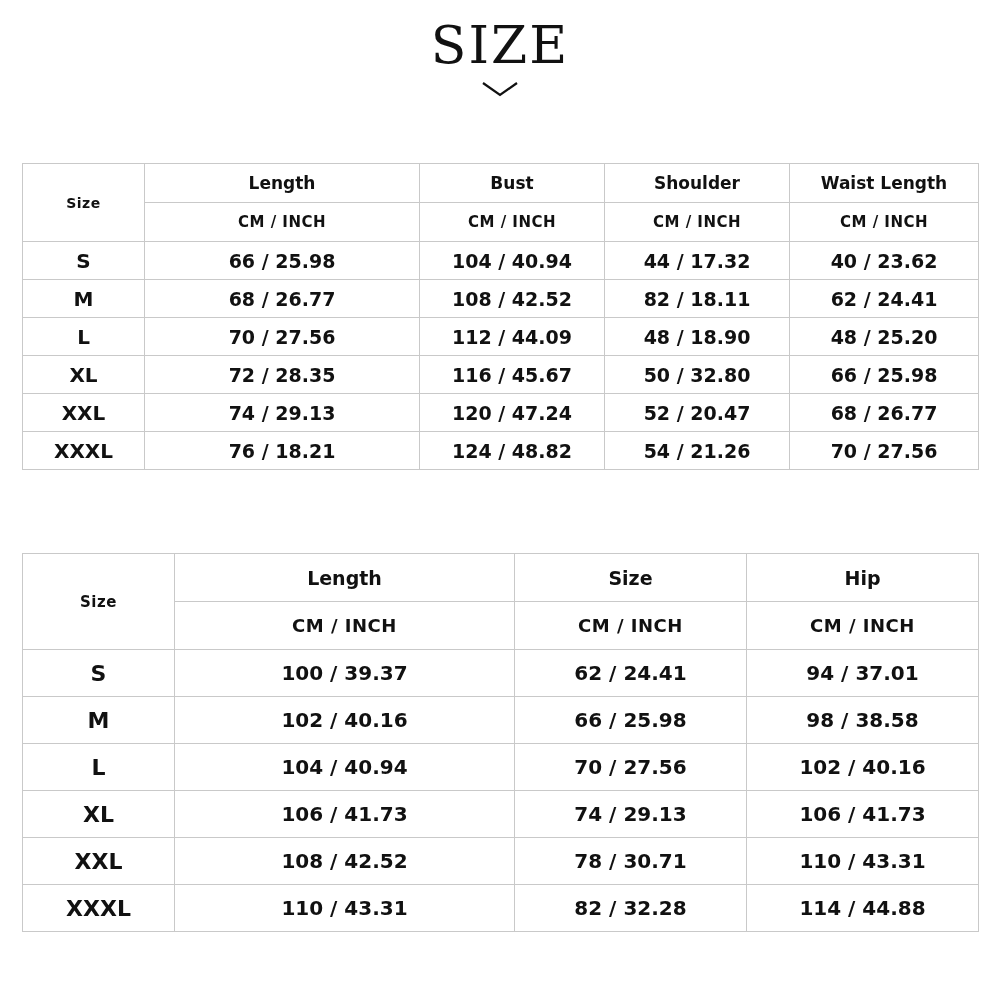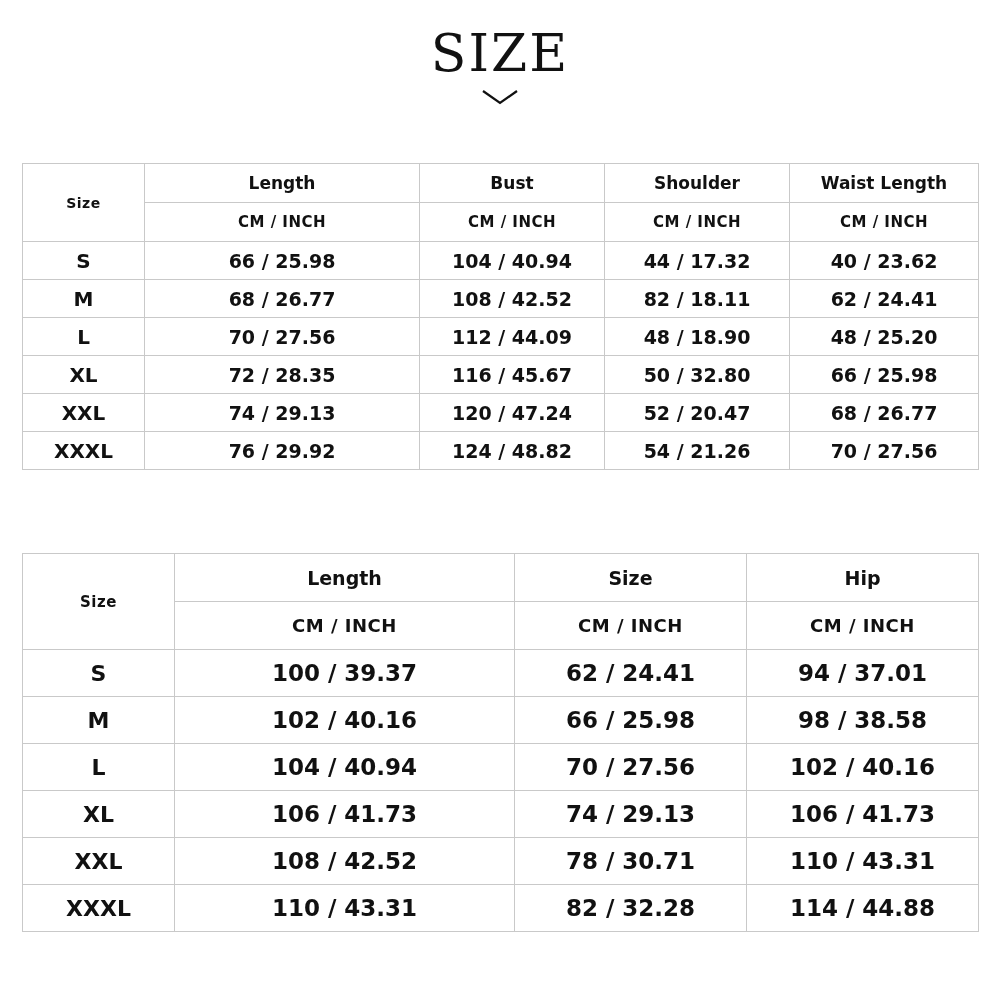--- a/index.html
+++ b/index.html
@@ -12,21 +12,21 @@
     height: 1000px;
     font-family: "DejaVu Sans", sans-serif;
     color: #111111;
     position: relative;
     overflow: hidden;
   }
   .page {
     width: 1000px;
     height: 910px;
     box-sizing: border-box;
-    padding: 8px;
+    padding: 0;
   }
   .title-wrap {
     text-align: center;
     padding-top: 18px;
   }
   .title {
     font-family: "DejaVu Serif", serif;
     font-size: 52px;
     letter-spacing: 2px;
     font-weight: 400;
@@ -105,21 +105,21 @@
   }
   #table-bottom .size-head {
     font-size: 15px;
     letter-spacing: 0.5px;
   }
   #table-bottom .size-cell {
     font-size: 22px;
     height: 46px;
   }
   #table-bottom .val-cell {
-    font-size: 23px;
+    font-size: 20px;
     height: 46px;
   }
 </style>
 </head>
 <body>
 
 <div class="page">
 
   <div class="title-wrap">
     <div class="title">SIZE</div>
@@ -183,21 +183,21 @@
       </tr>
       <tr>
         <td class="size-cell">XXL</td>
         <td class="val-cell">74 / 29.13</td>
         <td class="val-cell">120 / 47.24</td>
         <td class="val-cell">52 / 20.47</td>
         <td class="val-cell">68 / 26.77</td>
       </tr>
       <tr>
         <td class="size-cell">XXXL</td>
-        <td class="val-cell">76 / 29.92</td>
+        <td class="val-cell">76 / 18.21</td>
         <td class="val-cell">124 / 48.82</td>
         <td class="val-cell">54 / 21.26</td>
         <td class="val-cell">70 / 27.56</td>
       </tr>
     </tbody>
   </table>
 
   <table class="size-table" id="table-bottom">
     <colgroup>
       <col style="width:152px">

